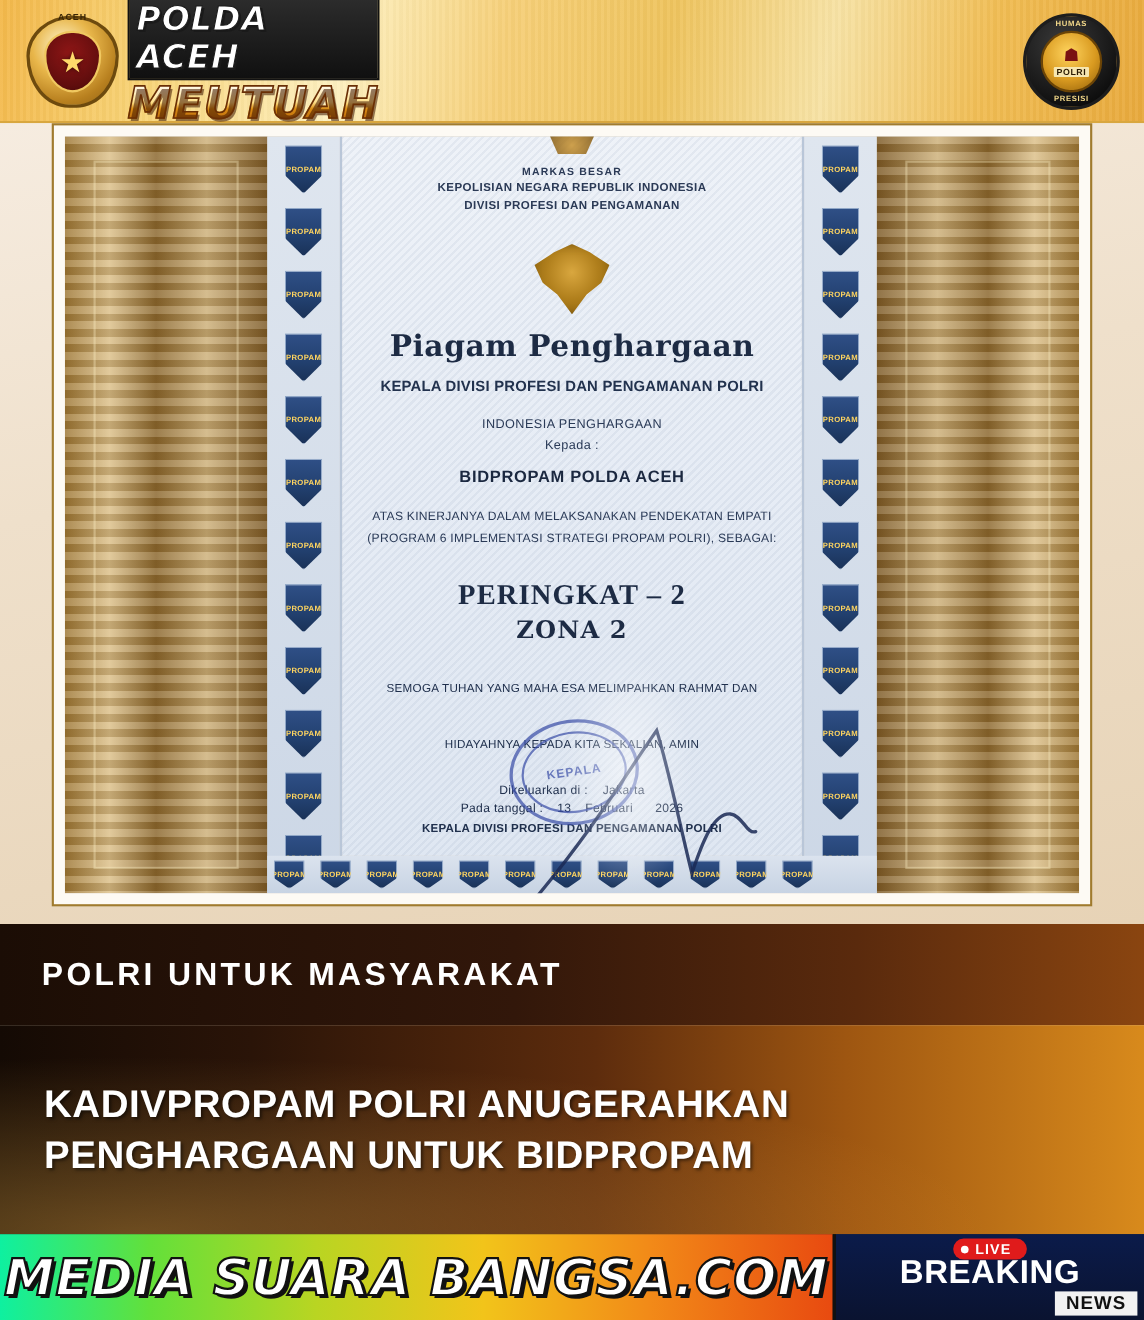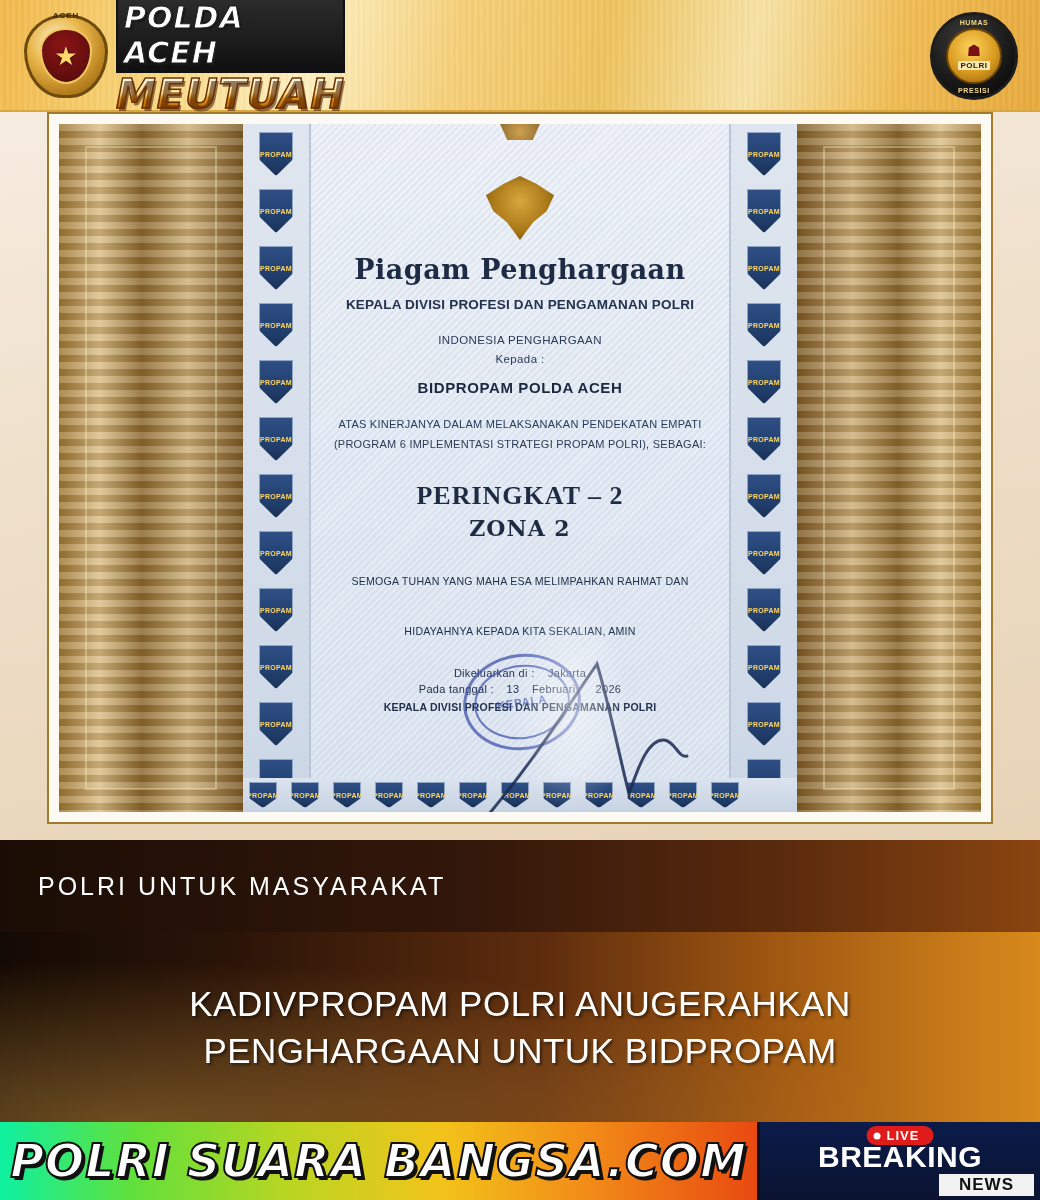--- a/index.html
+++ b/index.html
@@ -246,36 +246,36 @@
     pointer-events: none;
   }
 
   
   .tagline-band {
     position: absolute; left: 0; top: 840px; width: 1040px; height: 92px;
     background: linear-gradient(90deg, #1b0d05 0%, #32170a 45%, #5a2a0d 75%, #8a4510 100%);
     display: flex; align-items: center;
   }
   .tagline-band .txt {
-    color: #ffffff; font-weight: 400; font-size: 25px; letter-spacing: 3px;
+    color: #ffffff; font-weight: 700; font-size: 29px; letter-spacing: 3px;
     padding-left: 38px;
   }
 
   
   .headline-band {
     position: absolute; left: 0; top: 932px; width: 1040px; height: 190px;
     background:
       radial-gradient(ellipse at 12% 100%, rgba(255,190,80,.35) 0%, rgba(0,0,0,0) 60%),
       linear-gradient(90deg, #140a04 0%, #2a1408 22%, #5d2c0d 52%, #9e5611 74%, #d88a1c 100%);
     display: flex; flex-direction: column; justify-content: center;
     padding: 0 40px;
   }
   .headline-band .h-line {
-    color: #ffffff; font-weight: 400; font-size: 35px; letter-spacing: .5px;
-    line-height: 1.35; text-align: center;
+    color: #ffffff; font-weight: 700; font-size: 35px; letter-spacing: .5px;
+    line-height: 1.35; 
     text-shadow: 2px 2px 3px rgba(0,0,0,.5);
   }
 
   
   .footer {
     position: absolute; left: 0; top: 1122px; width: 1040px; height: 78px;
     background: linear-gradient(180deg,#0c0c0c,#050505);
     display: flex; align-items: center;
   }
   .footer .brand-strip {
@@ -306,21 +306,21 @@
     content: ""; position: absolute; left: 7px; top: 50%; transform: translateY(-50%);
     width: 7px; height: 7px; border-radius: 50%; background: #fff;
   }
   .breaking {
     margin-top: 18px;
     font-weight: 700; font-size: 30px; color: #ffffff; letter-spacing: .5px;
   }
   .newsbar {
     position: absolute; right: 6px; bottom: 4px;
     background: #f2f2f2; color: #111; font-weight: 700; font-size: 17px;
-    letter-spacing: 1px; padding: 1px 20px;
+    letter-spacing: 1px; padding: 1px 10px;
   }
 </style>
 </head>
 <body>
 
 <div class="page">
 
   <div class="top-band">
     <div class="logo-left">
       <div class="shield-badge">
@@ -468,20 +468,25 @@
               <span>PROPAM</span>
             </div>
           <div class="mini-shield">
               <span>PROPAM</span>
             </div>
         </div>
 
         <div class="cert">
           <div class="topcrest"></div>
 
+          <div class="hdr">
+            <div class="l1">MARKAS BESAR</div>
+            <div>KEPOLISIAN NEGARA REPUBLIK INDONESIA</div>
+            <div>DIVISI PROFESI DAN PENGAMANAN</div>
+          </div>
 
           <div class="garuda"></div>
 
           <h1>Piagam Penghargaan</h1>
           <div class="subtitle">KEPALA DIVISI PROFESI DAN PENGAMANAN POLRI</div>
 
           <div class="line">INDONESIA PENGHARGAAN</div>
           <div class="line">Kepada :</div>
           <div class="recipient">BIDPROPAM POLDA ACEH</div>
 
@@ -532,21 +537,21 @@
     <div class="txt">POLRI UNTUK MASYARAKAT</div>
   </div>
 
   <div class="headline-band">
     <div class="h-line">KADIVPROPAM POLRI ANUGERAHKAN</div>
     <div class="h-line">PENGHARGAAN UNTUK BIDPROPAM</div>
   </div>
 
   <div class="footer">
     <div class="brand-strip">
-      <div class="brand">POLRI SUARA BANGSA.COM</div>
+      <div class="brand">MEDIA SUARA BANGSA.COM</div>
     </div>
     <div class="live-box">
       <div class="live-pill">LIVE</div>
       <div class="breaking">BREAKING</div>
       <div class="newsbar">NEWS</div>
     </div>
   </div>
 
 </div>
 

